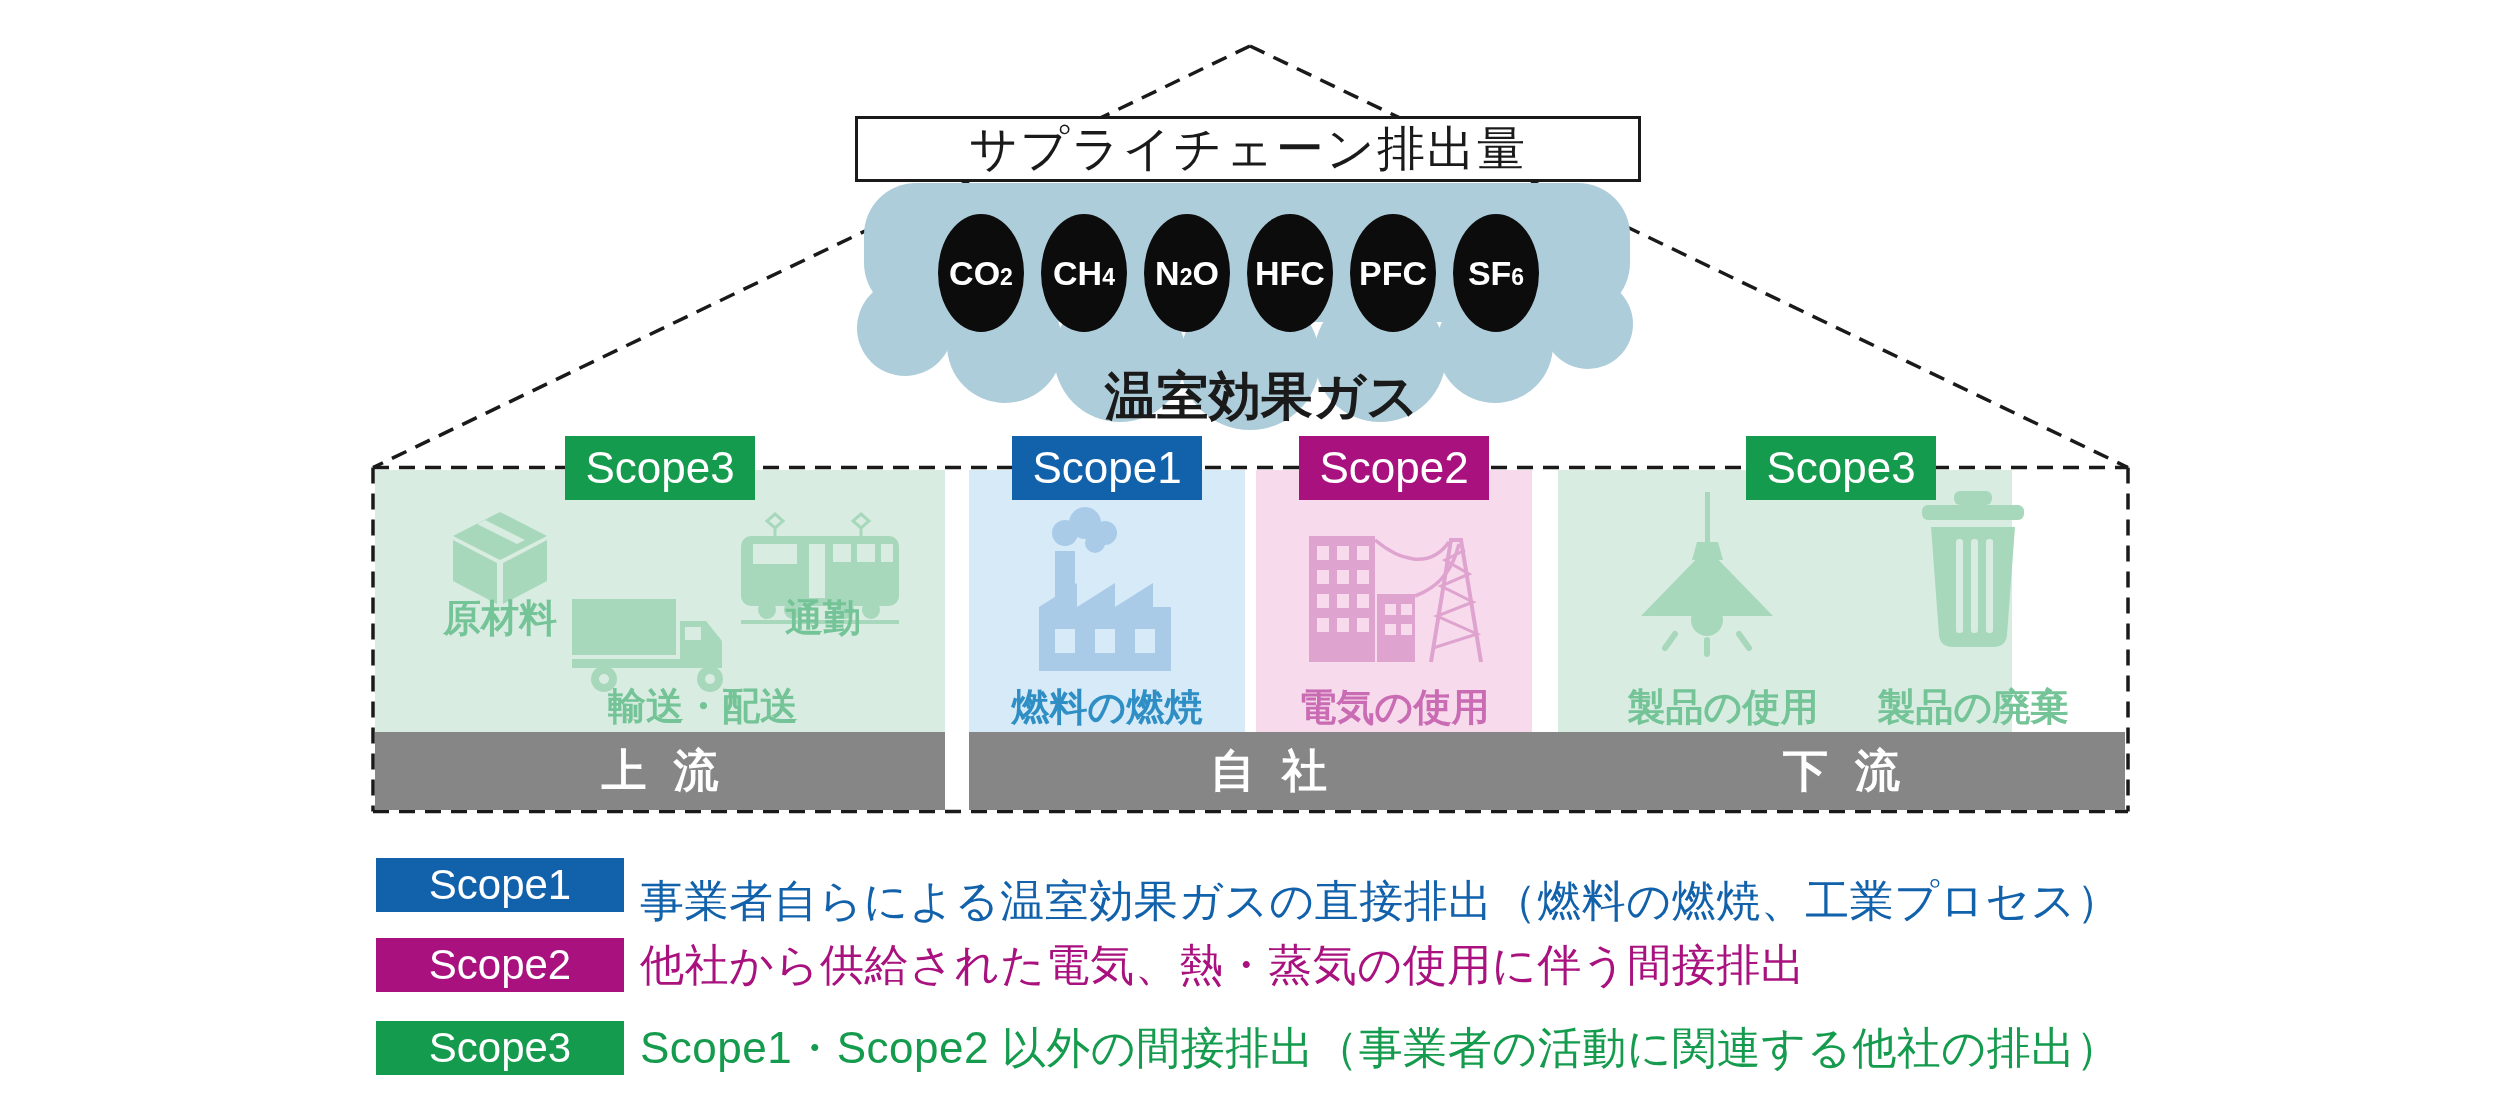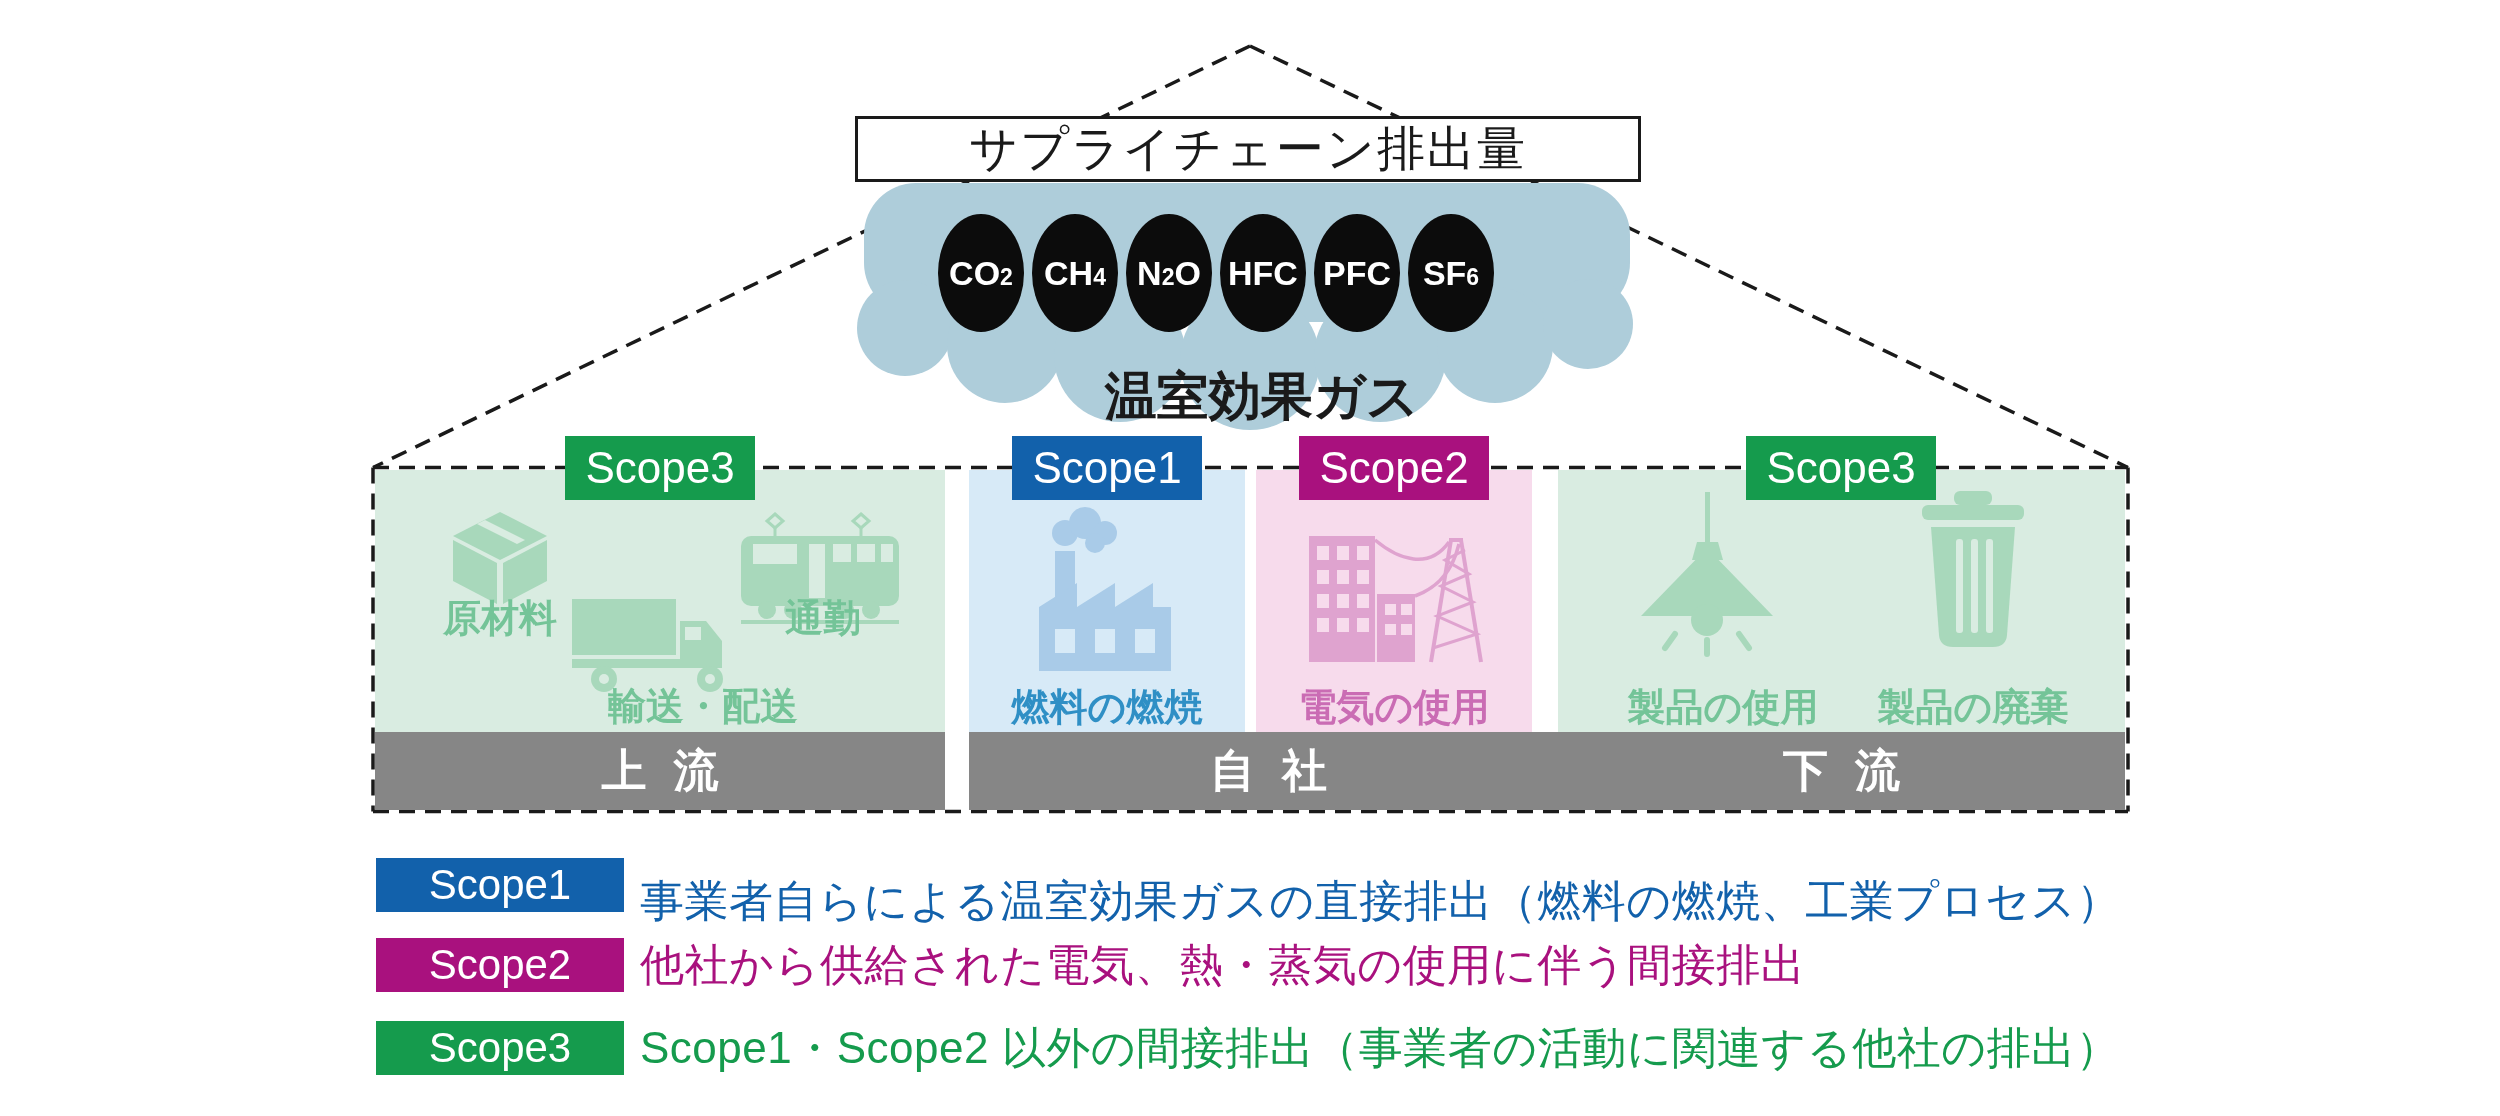--- a/index.html
+++ b/index.html
@@ -10,21 +10,21 @@
   .abs{position:absolute;}
   svg{display:block;}
 
   
   .title-box{
     left:855px;top:116px;width:786px;height:66px;background:#ffffff;
     border:3px solid #1a1a1a;box-sizing:border-box;
     display:flex;align-items:center;justify-content:center;
     font-size:48px;font-weight:500;letter-spacing:2px;
   }
-  .gas-row{left:938px;top:214px;display:flex;gap:8px;}
+  .gas-row{left:938px;top:214px;display:flex;gap:17px;}
   .gas-pill{
     width:86px;height:118px;border-radius:50%;background:#0c0c0c;
     display:flex;align-items:center;justify-content:center;
   }
   .gas-text{display:flex;align-items:baseline;color:#ffffff;font-weight:700;}
   .gas-main,.gas-tail{font-size:34px;line-height:1;}
   .gas-sub{font-size:23px;line-height:1;}
   .cloud-label{
     left:1250px;top:362px;transform:translateX(-50%);
     font-size:52px;font-weight:700;white-space:nowrap;margin-left:12px;
@@ -251,21 +251,21 @@
           <line x1="150" y1="40" x2="164" y2="40"></line>
         </g>
         <polyline stroke-width="3" points="134,148 178,134 138,116 174,102 142,86 170,74 146,60 166,50"></polyline>
         <path stroke-width="3.5" d="M150,42 C130,70 100,60 76,40"></path>
         <path stroke-width="3.5" d="M160,44 C152,78 132,90 116,96"></path>
       </g>
     </svg>
     <div class="panel-label t-pink" style="left:138px;top:214px;">電気の使用</div>
   </div>
 
-  <div class="abs panel green" style="left:1558px;width:567px;">
+  <div class="abs panel green" style="left:1558px;width:454px;">
     <svg class="icon" style="left:75px;top:20px;" width="150" height="170" viewBox="0 0 150 170">
       <g fill="#a8d8bb">
         <rect x="72" y="2" width="5" height="52"></rect>
         <polygon points="64,52 85,52 90,70 59,70"></polygon>
         <polygon points="74,58 140,126 8,126"></polygon>
         <circle cx="74" cy="130" r="16"></circle>
       </g>
       <g stroke="#a8d8bb" stroke-width="6" stroke-linecap="round">
         <line x1="42" y1="144" x2="32" y2="158"></line>
         <line x1="74" y1="150" x2="74" y2="164"></line>

